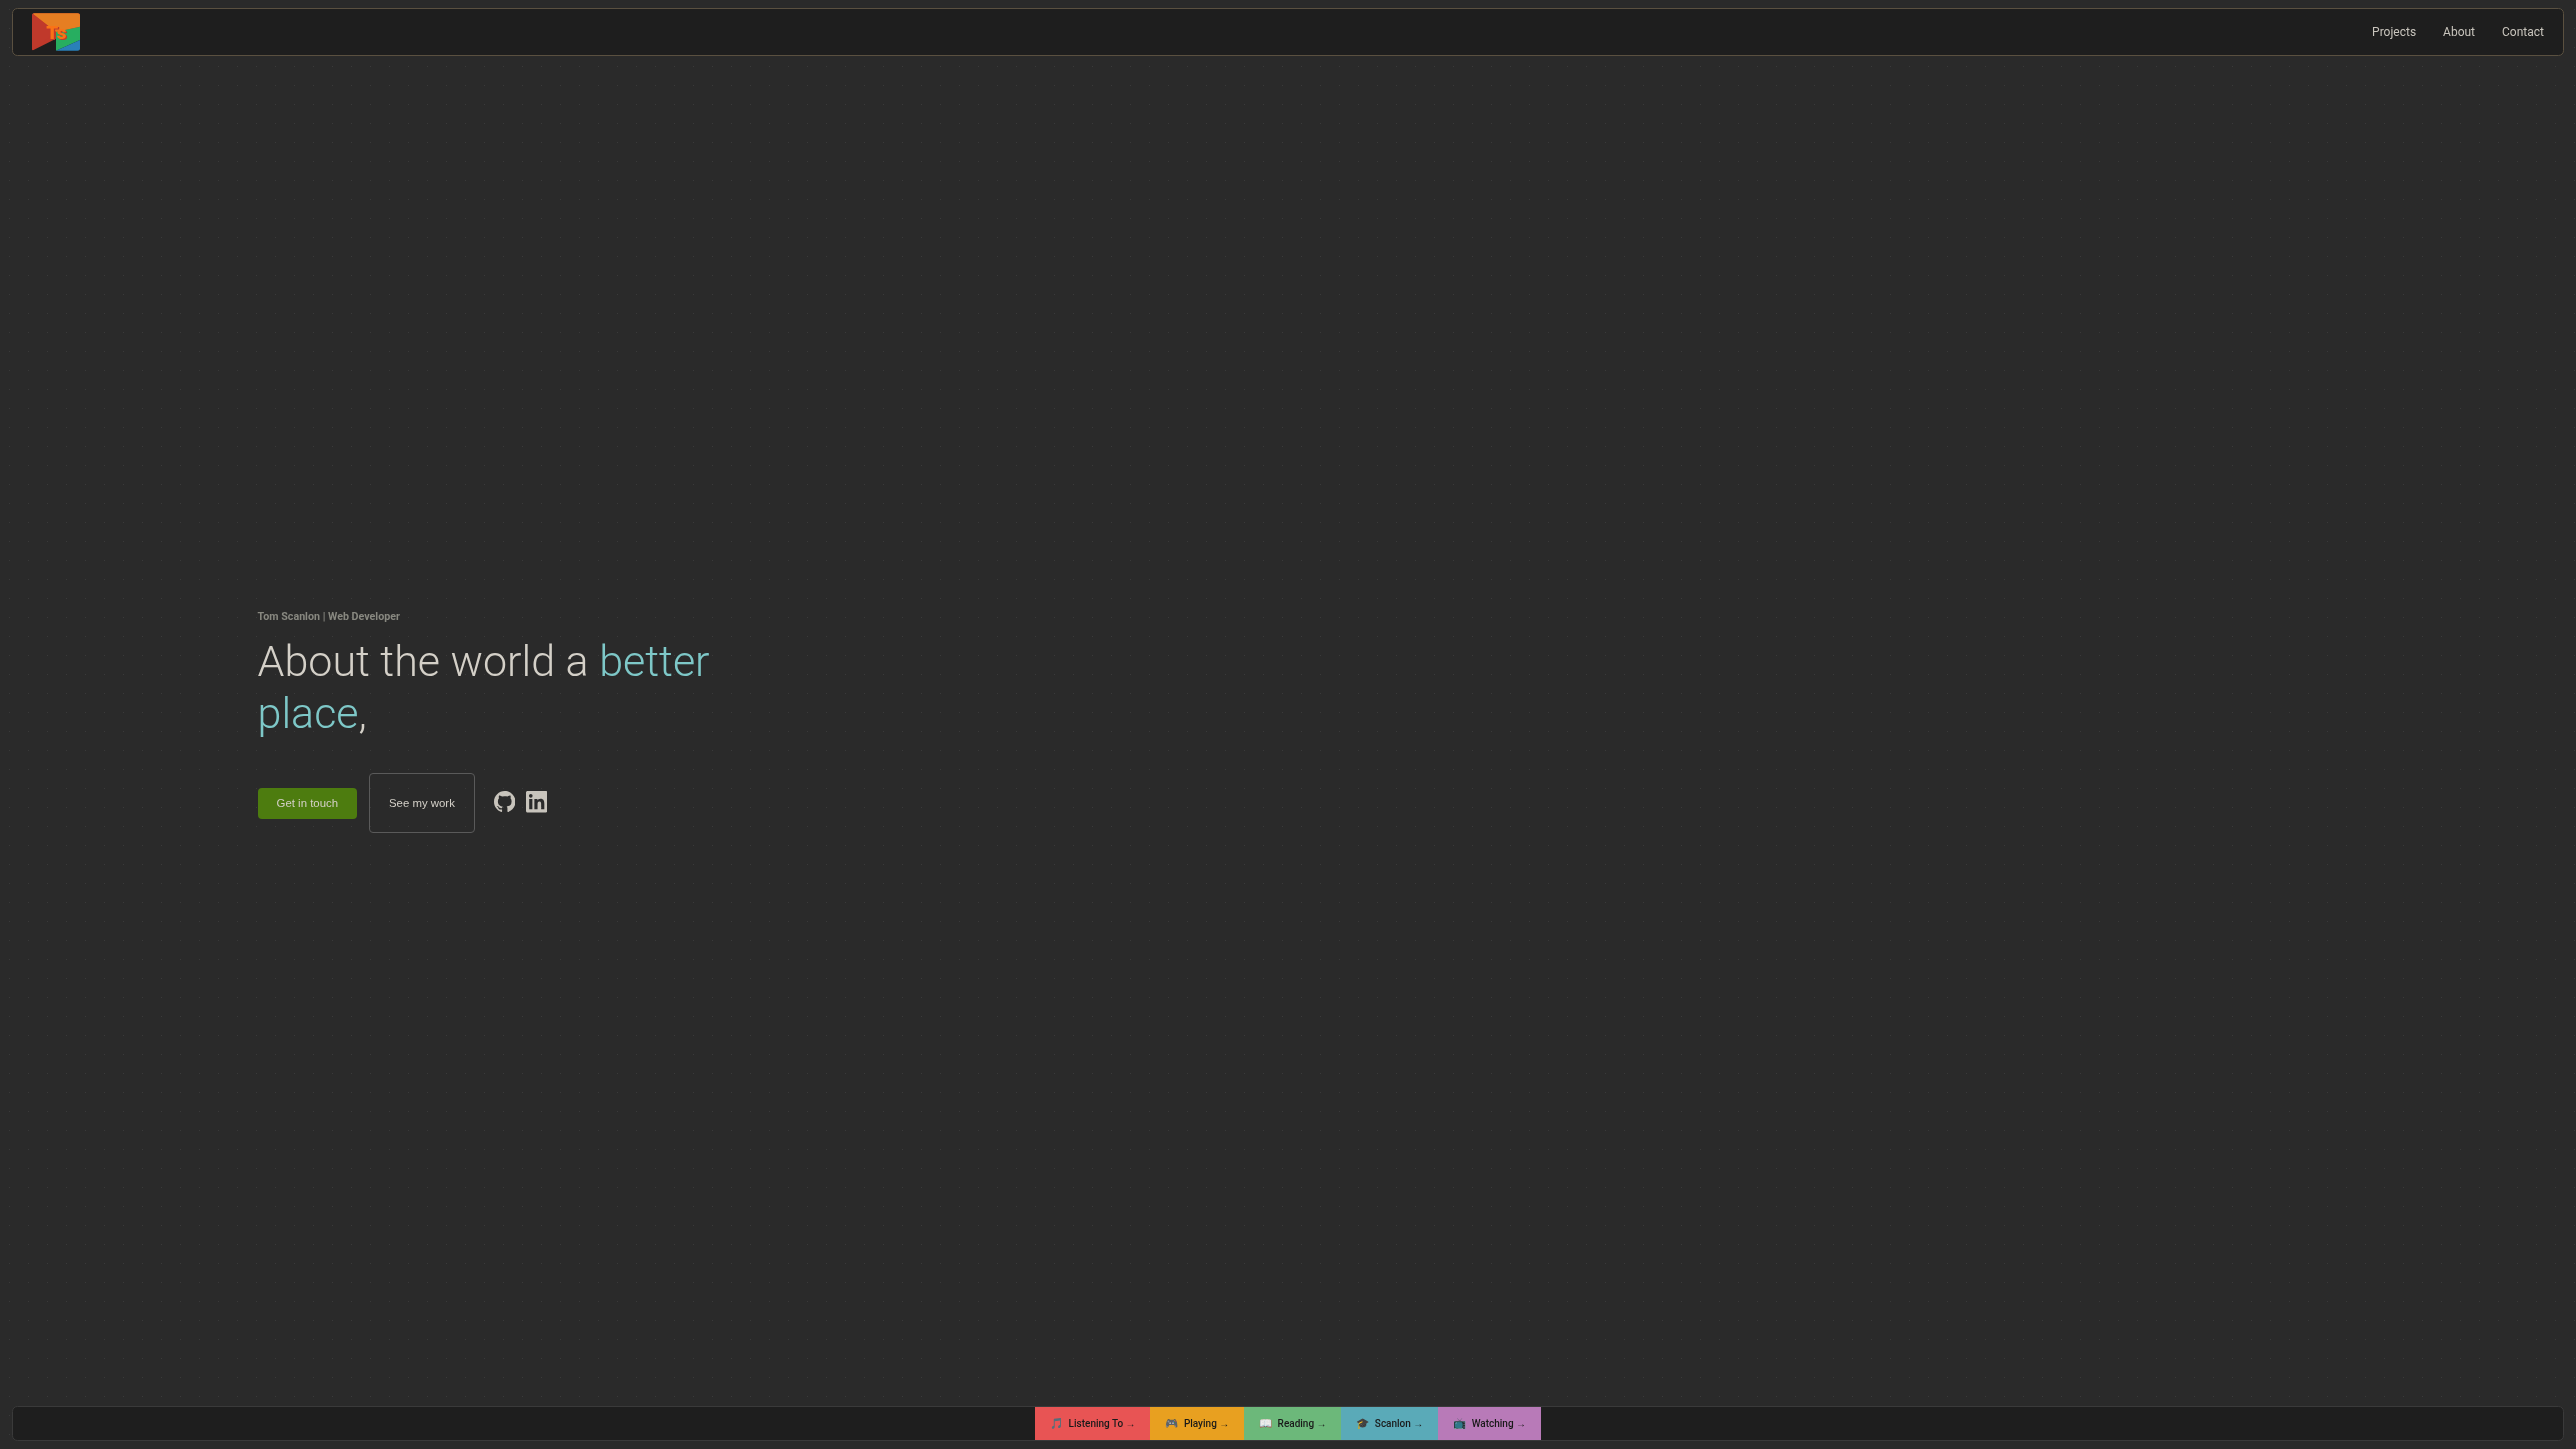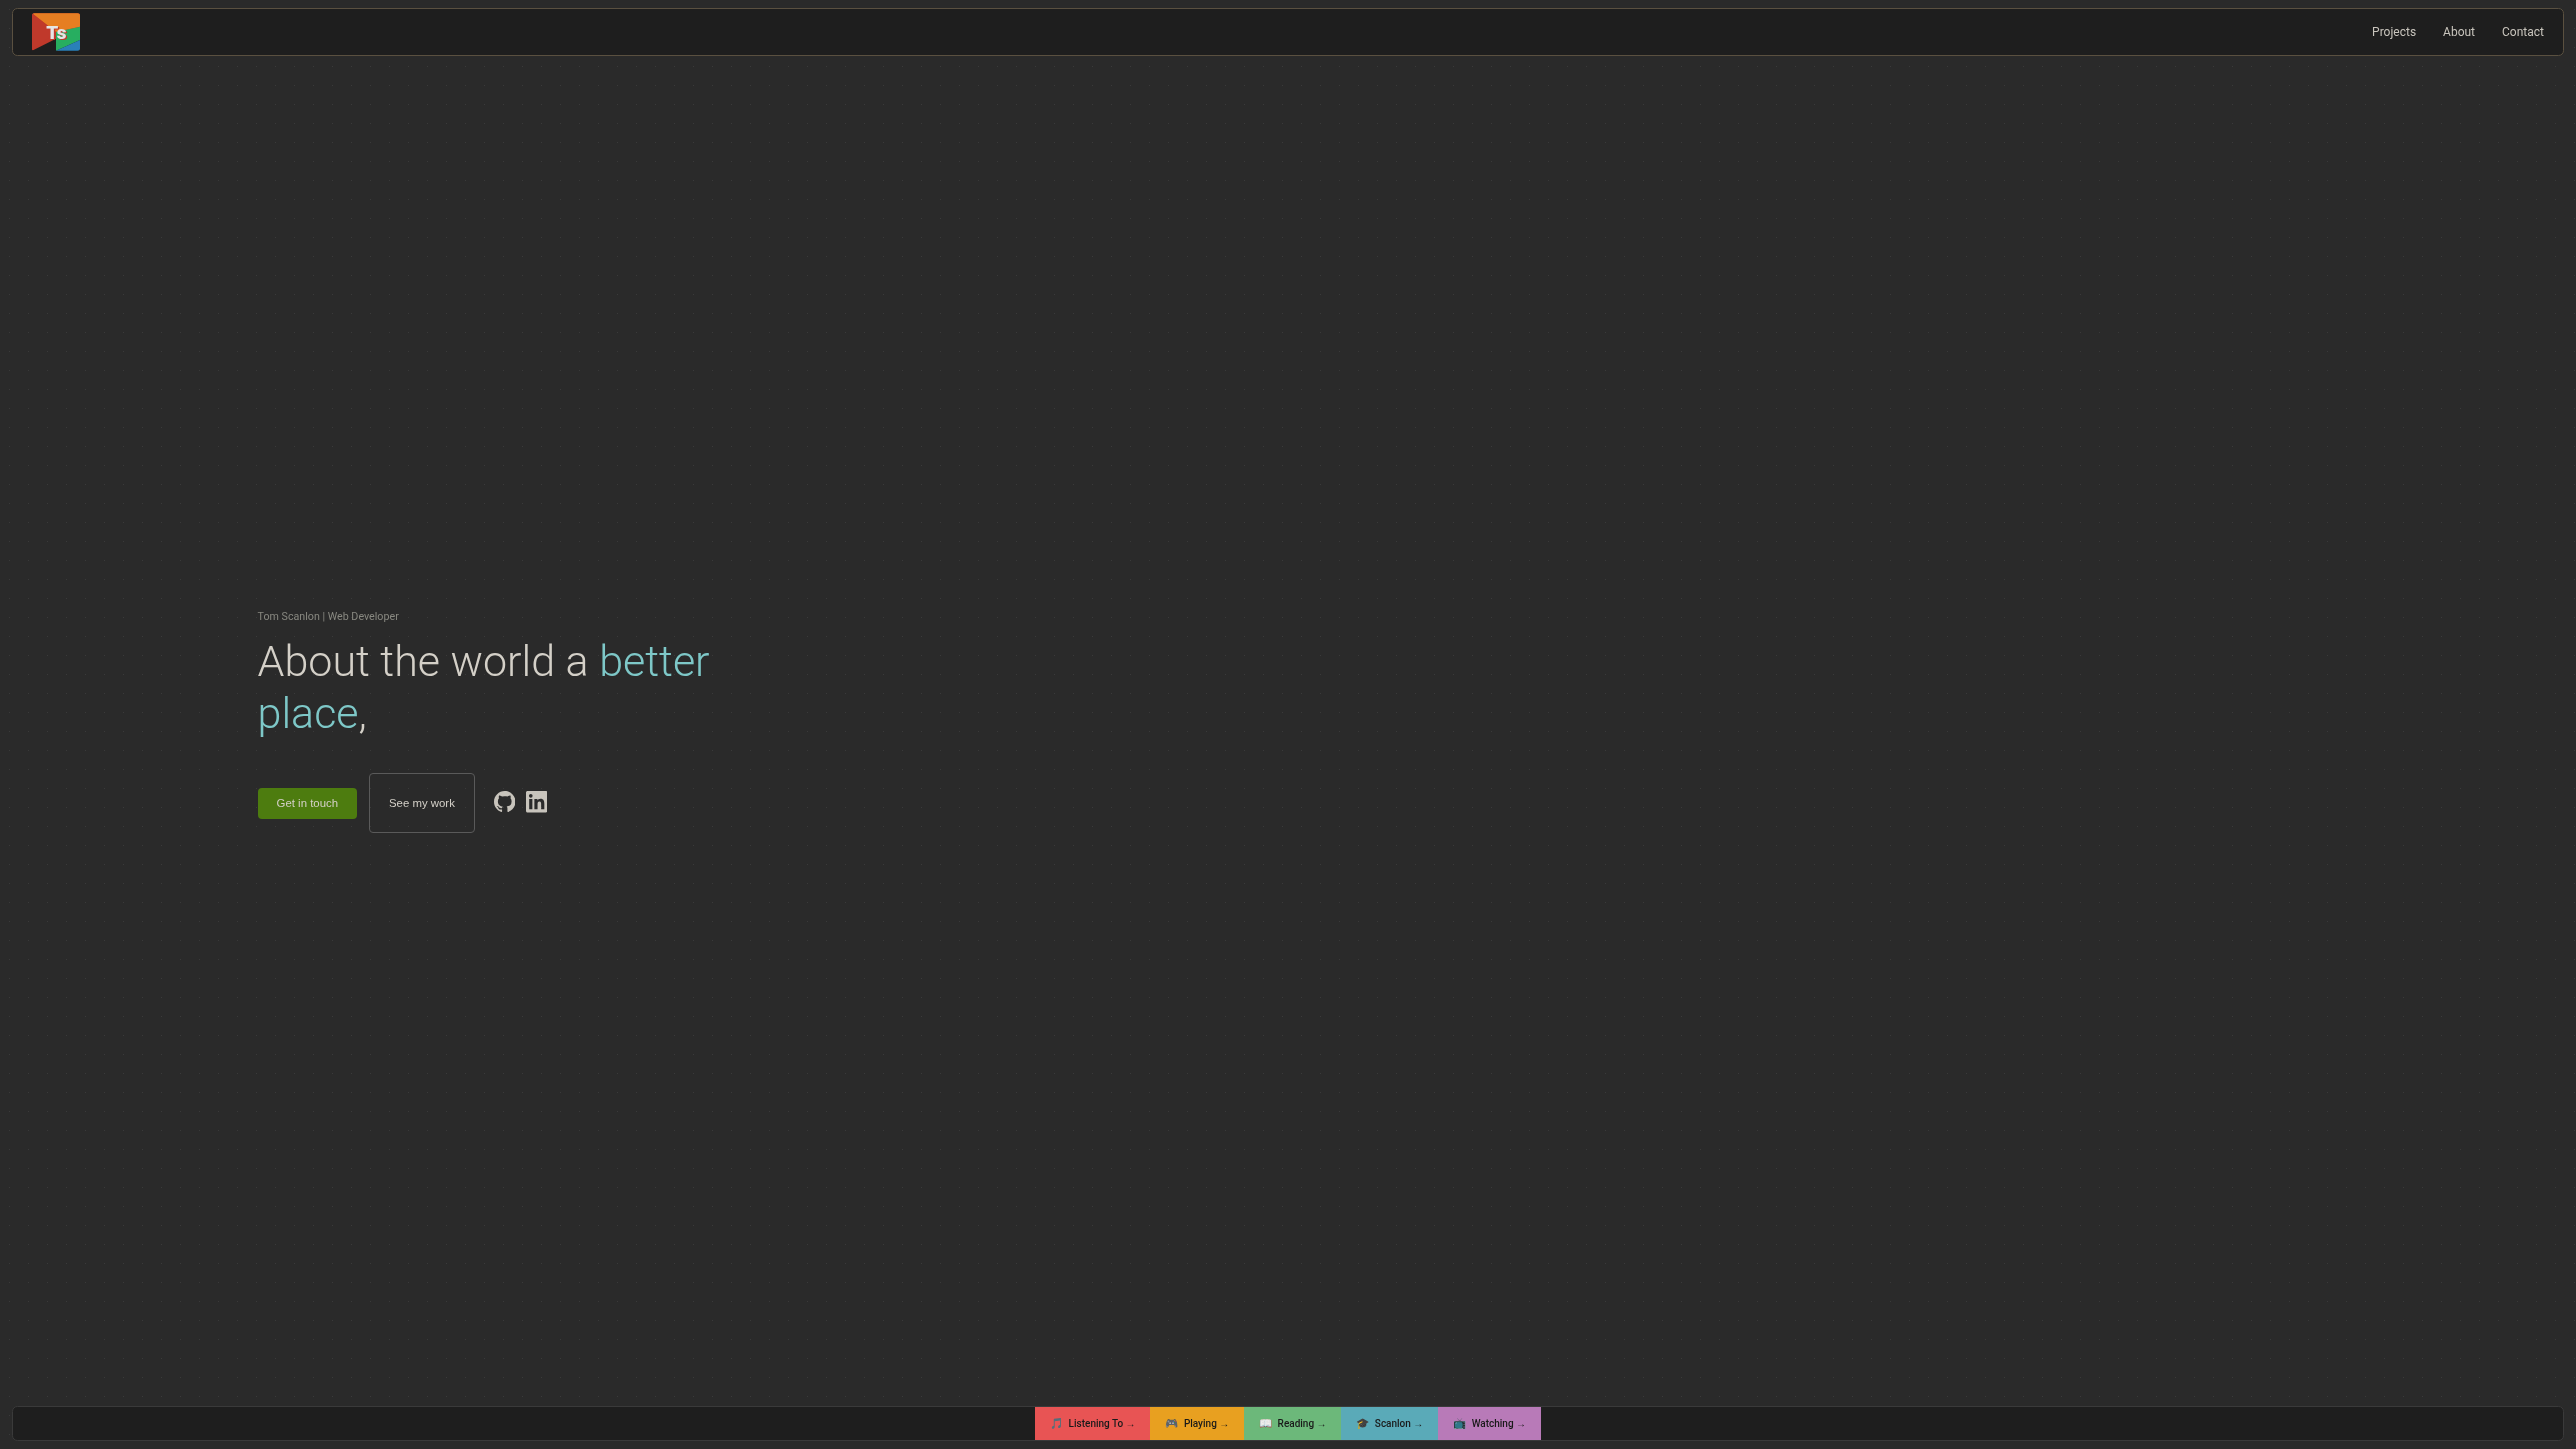--- a/index.html
+++ b/index.html
@@ -72,21 +72,21 @@
       position: absolute;
       top: 0; left: 0;
       width: 100%; height: 100%;
     }
 
     .logo-text {
       position: relative;
       z-index: 1;
       font-size: 19px;
       font-weight: 900;
-      color: #e5e5e5;
+      color: #f97316;
       text-shadow: 1.3px 1.3px 0 #c0392b;
       letter-spacing: -0.7px;
     }
 
     .nav-links {
       display: flex;
       gap: 27px;
       list-style: none;
     }
 
@@ -106,21 +106,21 @@
       justify-content: center;
       padding: 0 18% 0 10%;
       padding-top: 54px;
       padding-bottom: 81px;
     }
 
     .hero-subtitle {
       font-size: 10.7px;
       color: #888880;
       margin-bottom: 13.4px;
-      font-weight: 400;
+      font-weight: 700;
     }
 
     .hero-heading {
       font-size: 43px;
       font-weight: 300;
       color: #d4d0c8;
       line-height: 1.2;
       margin-bottom: 34px;
       max-width: 550px;
     }

